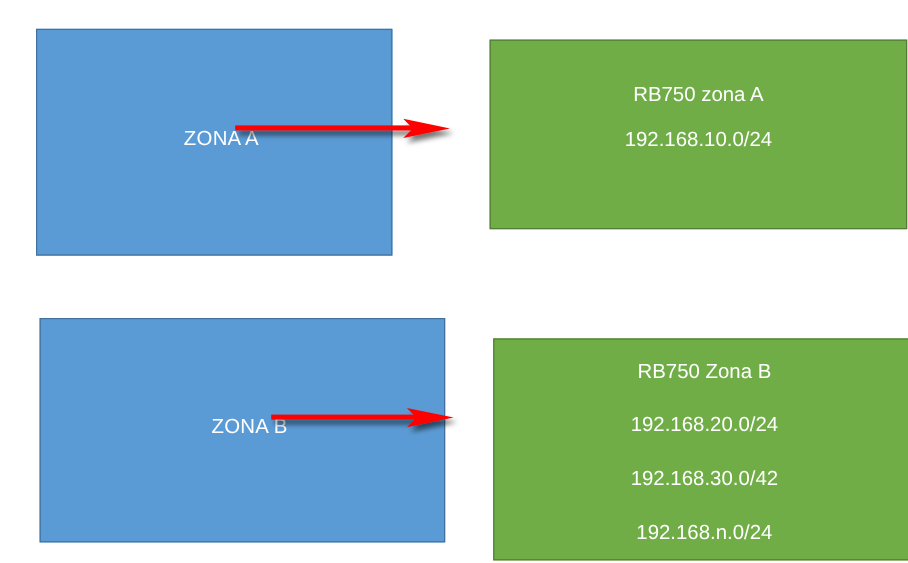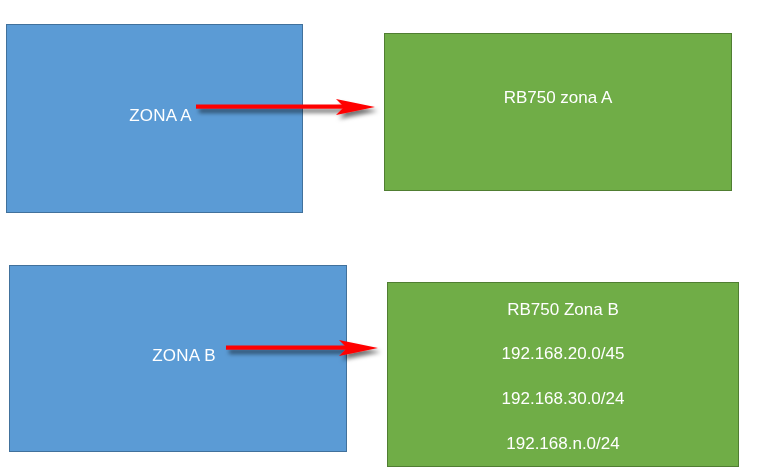--- a/index.html
+++ b/index.html
@@ -20,20 +20,21 @@
   }
 
   
   .box {
     position: absolute;
     box-sizing: border-box;
     display: flex;
     flex-direction: column;
     align-items: center;
     justify-content: center;
+    margin-left: 24px;
   }
   .box-blue {
     background: #5B9BD5;
     border: 1px solid #41719C;
     padding-left: 24px;
   }
   .box-green {
     background: #70AD47;
     border: 1px solid #507E32;
   }
@@ -101,20 +102,21 @@
     </defs>
     <g filter="url(#shadowA)">
       <rect x="0" y="18.5" width="155" height="4.2" fill="#FF0000"></rect>
       <polygon points="140,13 179,21 140,29 148,21" fill="#FF0000"></polygon>
     </g>
   </svg>
 
   <div class="box box-green" id="rb750-a-box">
     <div class="green-lines">
       <div class="green-line">RB750 zona A</div>
+      <div class="green-line">192.168.10.0/24</div>
     </div>
   </div>
 
   <div class="box box-blue" id="zona-b-box">
     <div class="box-label">ZONA B</div>
   </div>
 
   <svg class="arrow-svg" id="arrow-b" viewBox="0 0 160 44">
     <defs>
       <filter id="shadowB" x="-40%" y="-60%" width="190%" height="260%">
@@ -123,19 +125,19 @@
     </defs>
     <g filter="url(#shadowB)">
       <rect x="0" y="18.5" width="128" height="4.2" fill="#FF0000"></rect>
       <polygon points="113,13 152,21 113,29 121,21" fill="#FF0000"></polygon>
     </g>
   </svg>
 
   <div class="box box-green" id="rb750-b-box">
     <div class="green-lines">
       <div class="green-line">RB750 Zona B</div>
-      <div class="green-line">192.168.20.0/45</div>
-      <div class="green-line">192.168.30.0/24</div>
+      <div class="green-line">192.168.20.0/24</div>
+      <div class="green-line">192.168.30.0/42</div>
       <div class="green-line">192.168.n.0/24</div>
     </div>
   </div>
 
 </div>
 
 </body></html>

